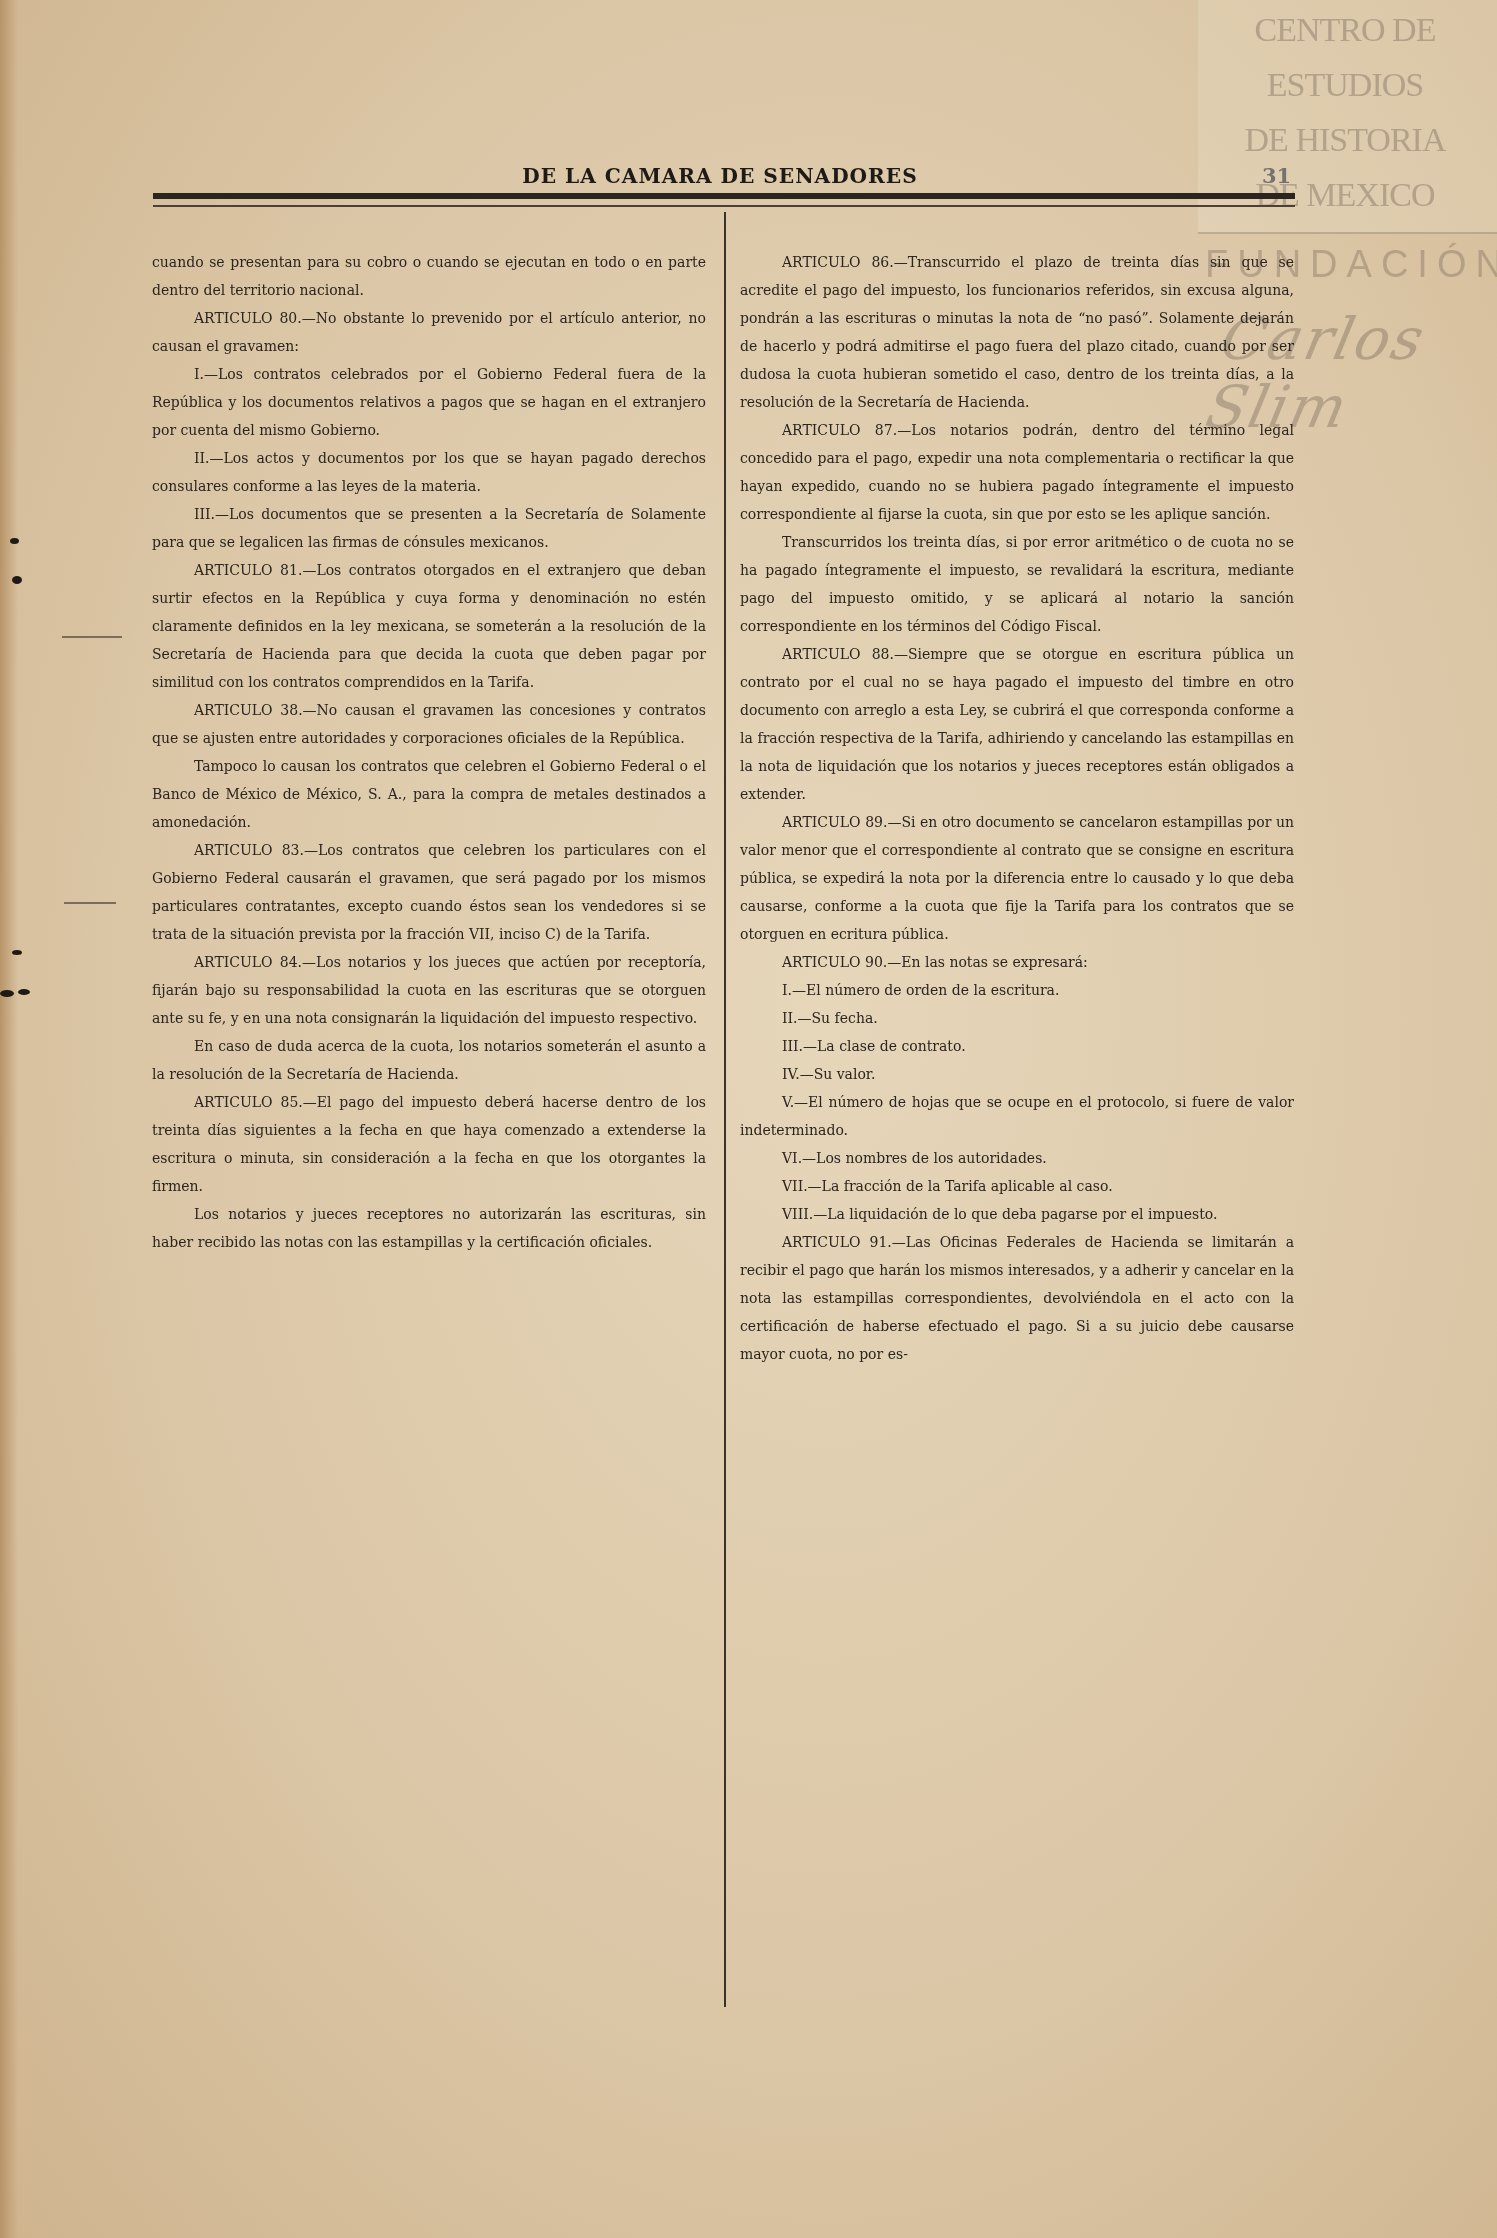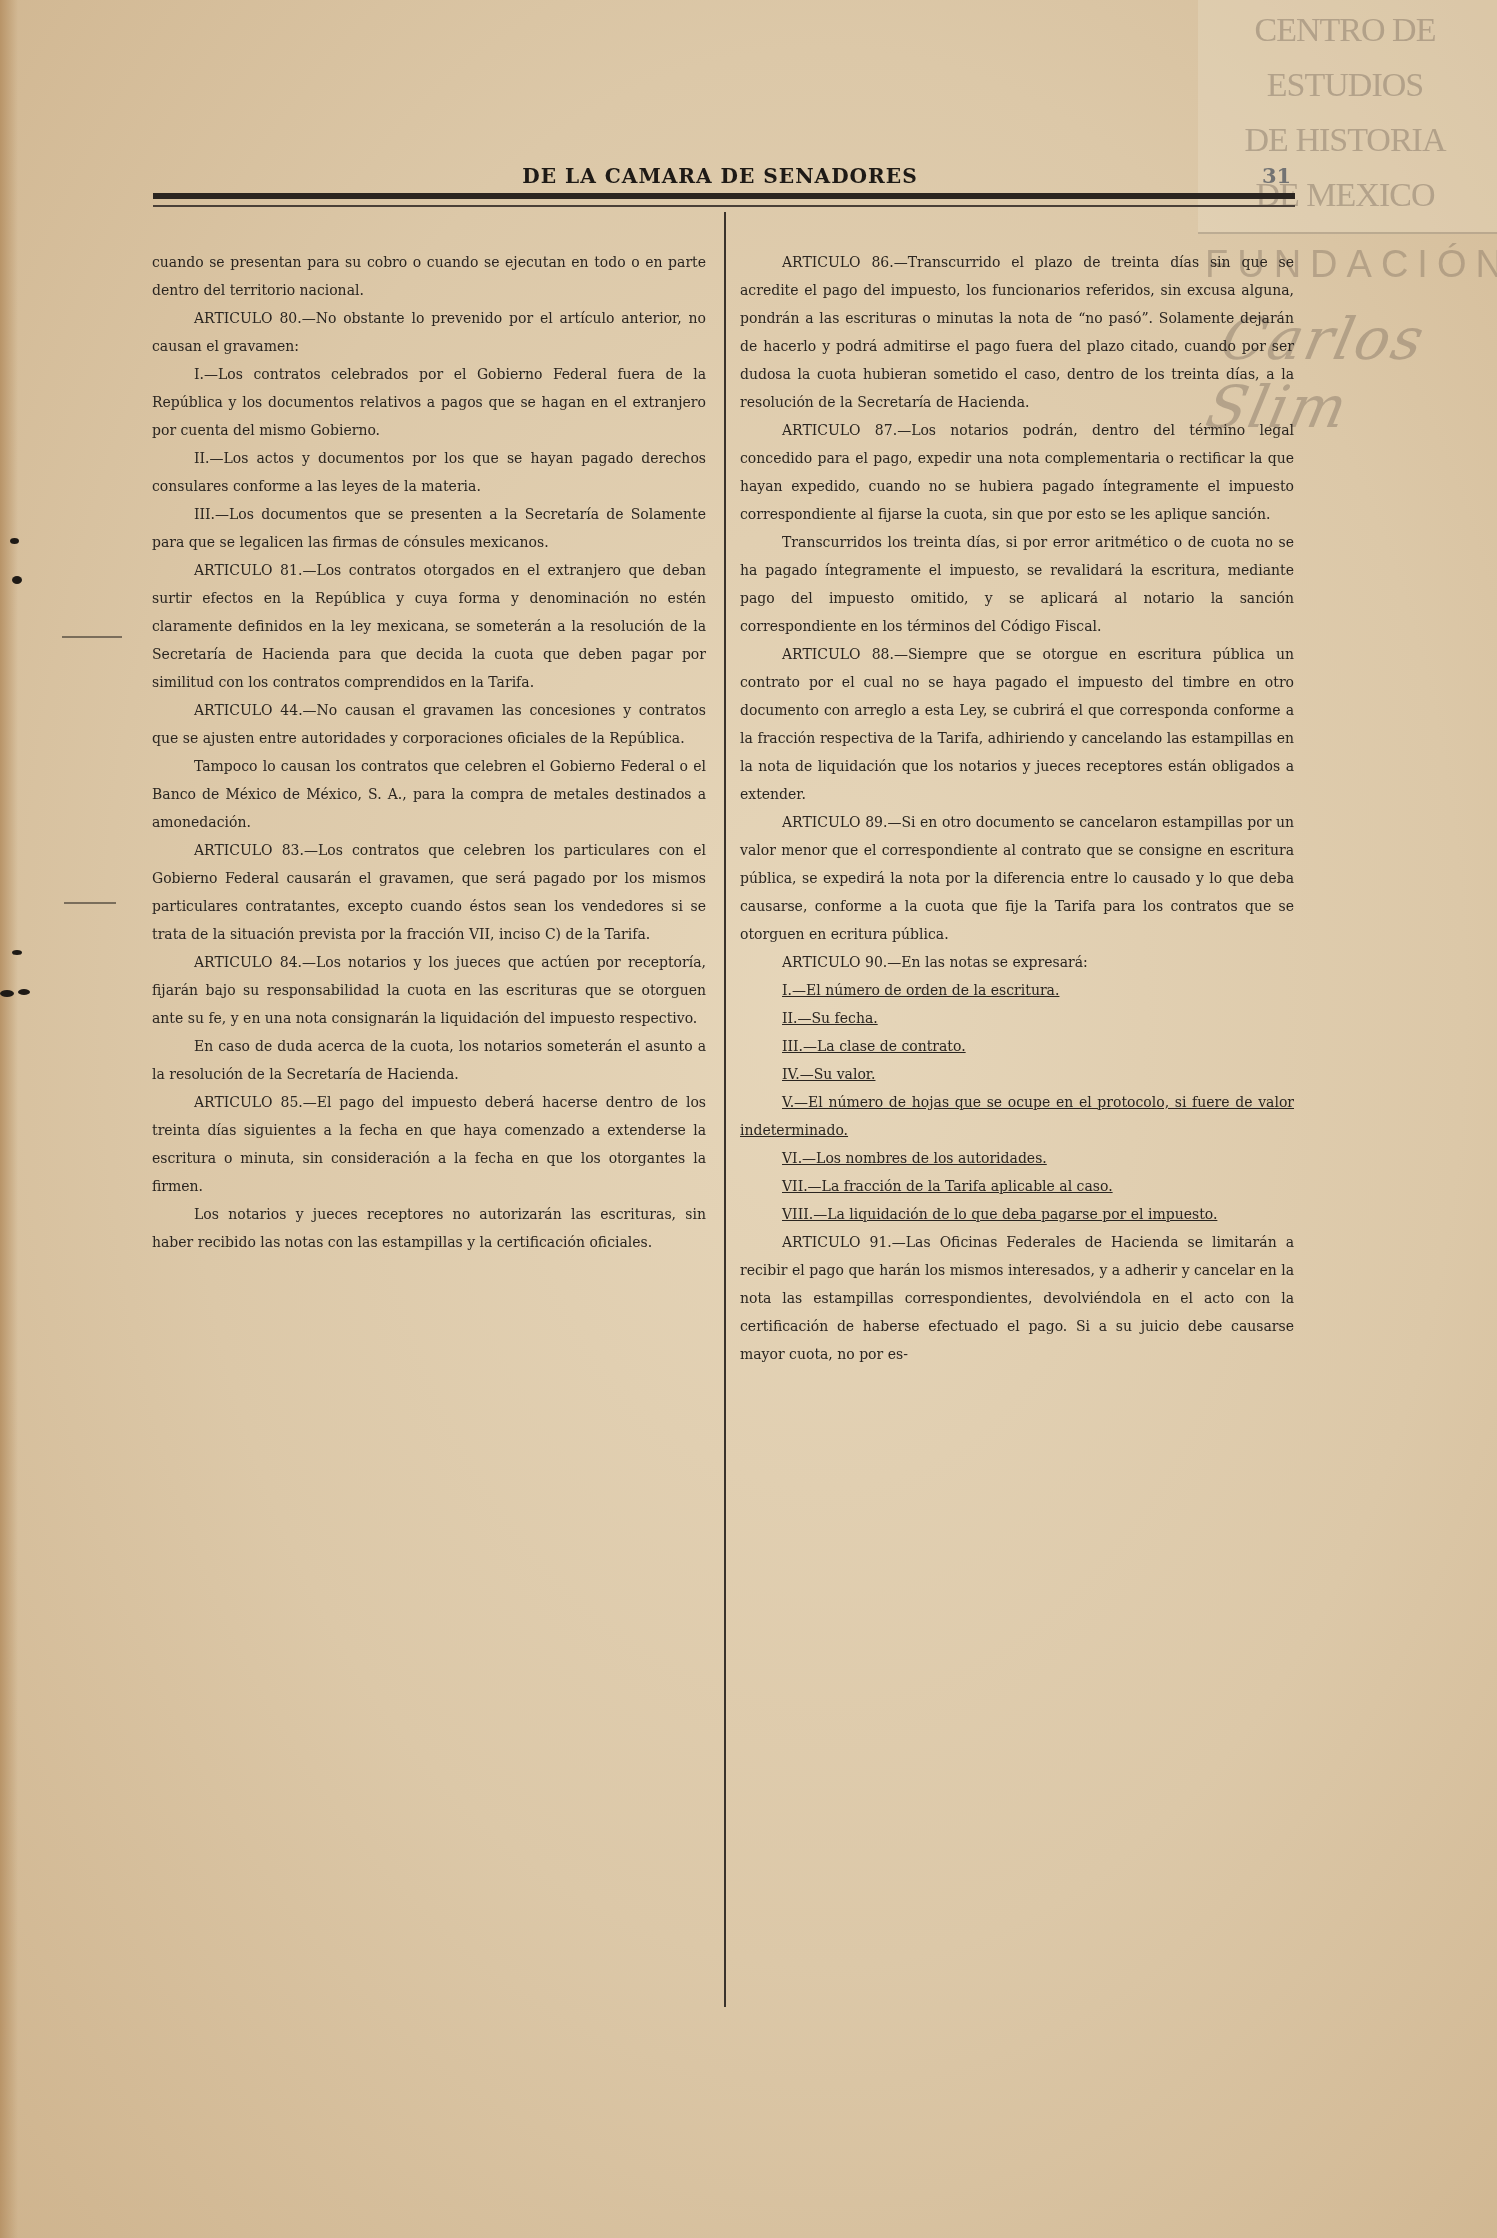--- a/index.html
+++ b/index.html
@@ -26,21 +26,21 @@
   .col-divider { position:absolute; left:724px; top:212px; width:1.5px; height:1795px; background:#3a332c; }
   .column {
     position:absolute; top:248px; width:554px;
     font-size:14px; line-height:28px; text-align:justify;
   }
   .col-left { left:152px; }
   .col-right { left:740px; }
   .column p { margin:0; text-indent:42px; }
   .column p.noindent { text-indent:0; }
   .column p.gap { }
-  .column p.list { text-indent:42px;text-decoration:underline; }
+  .column p.list { text-indent:42px; }
   .wm {
     position:absolute; color:rgba(120,105,90,0.42);
     font-family:"Liberation Serif", serif; font-size:34px; line-height:55px;
     text-align:center; letter-spacing:-1px;
   }
   .wm-block { left:1195px; top:2px; width:300px; }
   .wm-box {
     position:absolute; left:1198px; top:0; width:299px; height:232px;
     background:rgba(240,230,212,0.25); border-bottom:2px solid rgba(120,105,90,0.35);
   }
@@ -76,21 +76,21 @@
 <div class="rule-thin"></div>
 <div class="col-divider"></div>
 
 <div class="column col-left">
   <p class="noindent">cuando se presentan para su cobro o cuando se ejecutan en todo o en parte dentro del territorio nacional.</p>
   <p class="gap">ARTICULO 80.—No obstante lo prevenido por el artículo anterior, no causan el gravamen:</p>
   <p>I.—Los contratos celebrados por el Gobierno Federal fuera de la República y los documentos relativos a pagos que se hagan en el extranjero por cuenta del mismo Gobierno.</p>
   <p>II.—Los actos y documentos por los que se hayan pagado derechos consulares conforme a las leyes de la materia.</p>
   <p>III.—Los documentos que se presenten a la Secretaría de Solamente para que se legalicen las firmas de cónsules mexicanos.</p>
   <p class="gap">ARTICULO 81.—Los contratos otorgados en el extranjero que deban surtir efectos en la República y cuya forma y denominación no estén claramente definidos en la ley mexicana, se someterán a la resolución de la Secretaría de Hacienda para que decida la cuota que deben pagar por similitud con los contratos comprendidos en la Tarifa.</p>
-  <p class="gap">ARTICULO 44.—No causan el gravamen las concesiones y contratos que se ajusten entre autoridades y corporaciones oficiales de la República.</p>
+  <p class="gap">ARTICULO 38.—No causan el gravamen las concesiones y contratos que se ajusten entre autoridades y corporaciones oficiales de la República.</p>
   <p>Tampoco lo causan los contratos que celebren el Gobierno Federal o el Banco de México de México, S. A., para la compra de metales destinados a amonedación.</p>
   <p class="gap">ARTICULO 83.—Los contratos que celebren los particulares con el Gobierno Federal causarán el gravamen, que será pagado por los mismos particulares contratantes, excepto cuando éstos sean los vendedores si se trata de la situación prevista por la fracción VII, inciso C) de la Tarifa.</p>
   <p class="gap">ARTICULO 84.—Los notarios y los jueces que actúen por receptoría, fijarán bajo su responsabilidad la cuota en las escrituras que se otorguen ante su fe, y en una nota consignarán la liquidación del impuesto respectivo.</p>
   <p>En caso de duda acerca de la cuota, los notarios someterán el asunto a la resolución de la Secretaría de Hacienda.</p>
   <p class="gap">ARTICULO 85.—El pago del impuesto deberá hacerse dentro de los treinta días siguientes a la fecha en que haya comenzado a extenderse la escritura o minuta, sin consideración a la fecha en que los otorgantes la firmen.</p>
   <p>Los notarios y jueces receptores no autorizarán las escrituras, sin haber recibido las notas con las estampillas y la certificación oficiales.</p>
 </div>
 
 <div class="column col-right">
   <p>ARTICULO 86.—Transcurrido el plazo de treinta días sin que se acredite el pago del impuesto, los funcionarios referidos, sin excusa alguna, pondrán a las escrituras o minutas la nota de “no pasó”. Solamente dejarán de hacerlo y podrá admitirse el pago fuera del plazo citado, cuando por ser dudosa la cuota hubieran sometido el caso, dentro de los treinta días, a la resolución de la Secretaría de Hacienda.</p>

